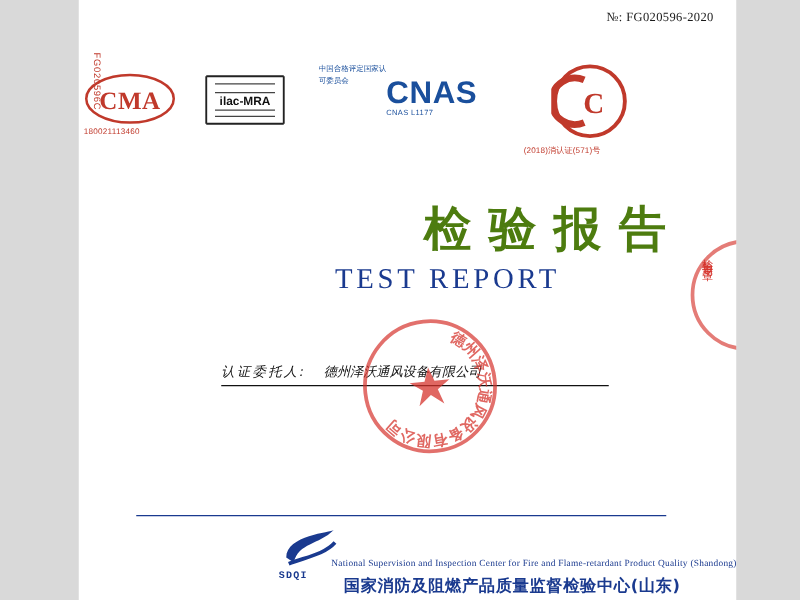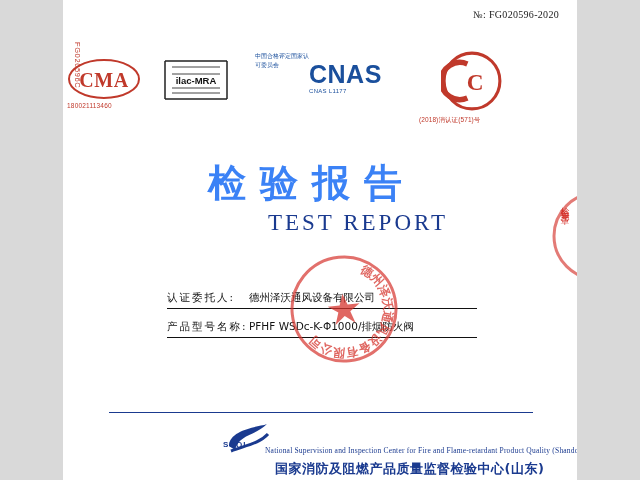--- a/index.html
+++ b/index.html
@@ -5,20 +5,21 @@
   html,body{margin:0;padding:0;}
   body{
     width:640px;height:480px;background:#d9d9d9;
     font-family:"Liberation Sans", sans-serif;
     overflow:hidden;
   }
   .page{
     position:absolute;left:63px;top:0;width:514px;height:480px;
     background:#ffffff;
     overflow:hidden;
+    padding-left:12px;
   }
 
   
   .doc-no{
     position:absolute;right:18px;top:9px;
     font-family:"Liberation Serif", serif;
     font-size:10px;color:#1a1a1a;letter-spacing:.3px;
   }
 
   
@@ -57,34 +58,34 @@
   .ccc{
     position:absolute;left:378px;top:14px;width:62px;height:62px;
   }
   .ccc-num{
     position:absolute;left:356px;top:80px;
     font-size:6.5px;color:#c0392b;letter-spacing:.1px;
   }
 
   
   .title-cn{
-    position:absolute;left:0;top:158px;width:484px;text-align:center;
-    font-family:"DejaVu Sans", sans-serif;
-    font-weight:bold;font-size:38px;color:#3b82f6;letter-spacing:14px;
+    position:absolute;left:0;top:158px;width:484px;text-align:right;
+    font-family:"DejaVu Sans", sans-serif;
+    font-weight:bold;font-size:38px;color:#4d7c0f;letter-spacing:14px;
     text-indent:14px;
   }
   .title-en{
     position:absolute;left:0;top:210px;width:590px;text-align:center;
     font-family:"Liberation Serif", serif;
     font-weight:normal;font-size:23px;color:#1a3a8f;letter-spacing:3px;
   }
 
   
   .fields{
-    position:absolute;left:104px;top:288px;width:310px;
+    position:absolute;left:114px;top:288px;width:310px;font-style:italic;
   }
   .frow{
     position:relative;height:29px;
   }
   .flabel{
     position:absolute;left:0;top:3px;
     font-family:"DejaVu Sans", sans-serif;
     font-size:10.5px;color:#111;letter-spacing:2px;
     white-space:nowrap;
   }
@@ -129,22 +130,22 @@
   }
 
   
   .foot-rule{
     position:absolute;left:46px;top:412px;width:424px;height:1px;background:#1a3a8f;
   }
   .sdqi-logo{
     position:absolute;left:162px;top:420px;width:46px;height:34px;
   }
   .sdqi-word{
-    position:absolute;left:160px;top:440px;
-    font-family:Liberation Sans, sans-serif;
+    position:absolute;left:160px;top:456px;
+    font-family:Liberation Mono, monospace;
     font-weight:bold;font-size:8px;color:#1a3a8f;letter-spacing:1px;
   }
   .foot-cn{
     position:absolute;left:212px;top:424px;
     font-family:"DejaVu Sans", sans-serif;
     font-weight:bold;font-size:13px;color:#1a3a8f;letter-spacing:.5px;
     white-space:nowrap;
     margin-top:36px;
   }
   .foot-en{
@@ -198,25 +199,20 @@
 
   <div class="title-cn">检验报告</div>
   <div class="title-en">TEST REPORT</div>
 
   <div class="fields">
     <div class="frow r1">
       <span class="flabel">认证委托人:</span>
       <span class="fvalue">德州泽沃通风设备有限公司</span>
       <span class="fline"></span>
     </div>
-    <div class="frow r2">
-      <span class="flabel">产品型号名称:</span>
-      <span class="fvalue">PFHF WSDc-K-Φ1000/排烟防火阀</span>
-      <span class="fline"></span>
-    </div>
   </div>
 
   <svg class="seal" viewBox="0 0 110 110" style="border:none">
     <circle cx="55" cy="55" r="52" fill="none" stroke="#d5322b" stroke-width="3" opacity="0.85"></circle>
     <path id="sealpath" d="M55,55 m0,-40 a40,40 0 1,1 -0.1,0" fill="none"></path>
     <text fill="#d5322b" font-family="DejaVu Sans, sans-serif" font-size="12" font-weight="bold" opacity="0.9">
       <textPath href="#sealpath" startOffset="8%">德州泽沃通风设备有限公司</textPath>
     </text>
     <polygon points="55,40 59,51 71,51 61,58 65,70 55,62 45,70 49,58 39,51 51,51" fill="#d5322b" opacity="0.9"></polygon>
   </svg>

